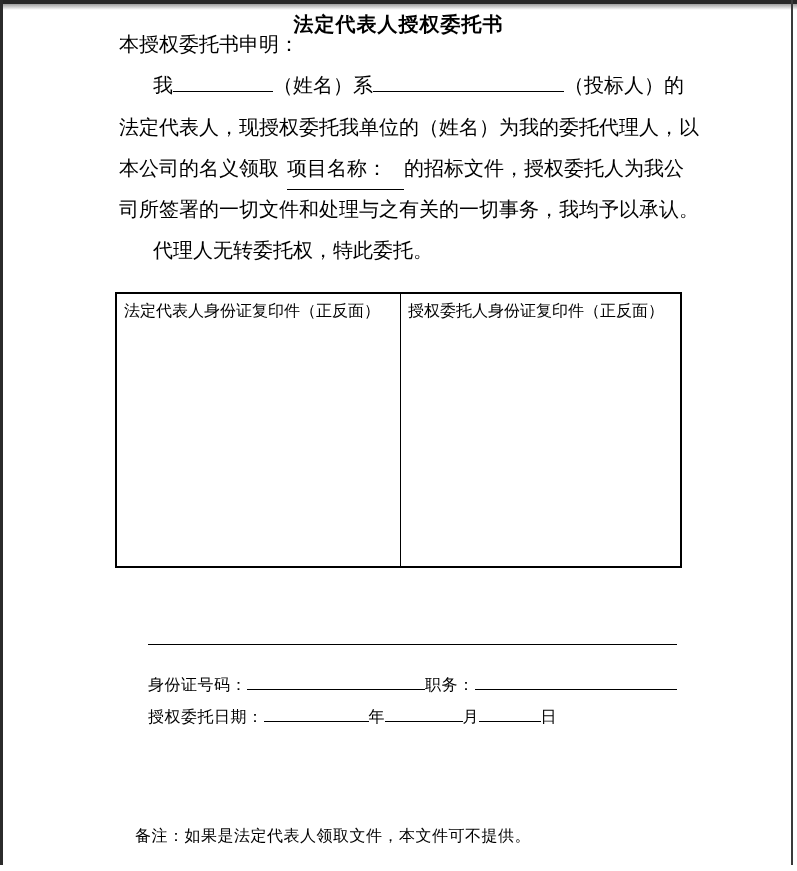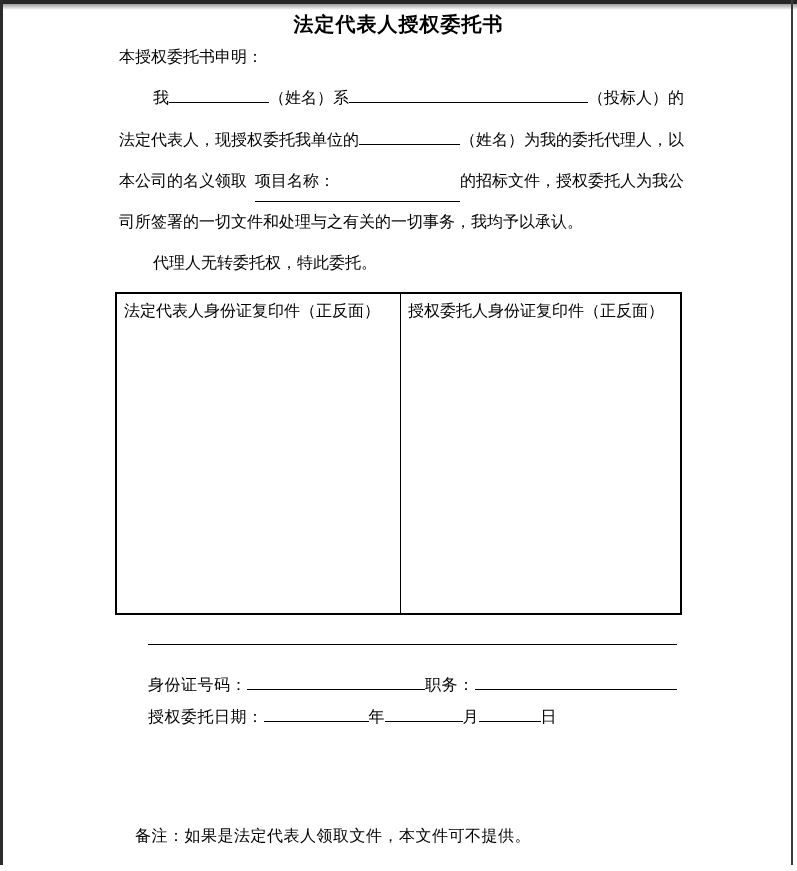--- a/index.html
+++ b/index.html
@@ -18,32 +18,32 @@
                  background:linear-gradient(to bottom,#9c9c9c,#ffffff); }
   .edge-left   { position:absolute; left:0;   top:0; width:3px;  height:865px; background:#2b2b2b; }
   .edge-right  { position:absolute; left:791px; top:0; width:2px; height:865px; background:#3a3a3a; }
 
   .title {
     position:absolute; left:0; top:11px; width:797px;
     text-align:center; font-size:20px; font-weight:700; letter-spacing:1px;
   }
 
   .body-text {
-    position:absolute; left:119px; top:36px; width:565px;
-    font-size:16px; line-height:41.3px;
+    position:absolute; left:119px; top:24px; width:565px;
+    font-size:20px; line-height:41.3px;
   }
   .pline { display:flex; align-items:baseline; height:41.3px; white-space:nowrap; }
   .indent { display:inline-block; width:34px; }
   .blank { display:inline-block; border-bottom:1.5px solid #000; height:2px; }
   .blank.grow { flex:1 1 auto; }
   .ul-group { display:inline-flex; align-items:baseline; border-bottom:1.5px solid #000;
               margin-left:8px; flex:1 1 auto; }
 
   .id-table {
-    position:absolute; left:115px; top:292px; width:567px; height:323px;
+    position:absolute; left:115px; top:292px; width:567px; height:276px;
     border:2px solid #000; display:flex;
   }
   .id-cell { font-size:16px; padding:5px 7px; line-height:24px; }
   .id-cell.left  { width:284px; border-right:1.5px solid #000; }
   .id-cell.right { flex:1; }
 
   .sig-block {
     position:absolute; left:148px; top:643px; width:529px;
     font-size:16px;
   }

